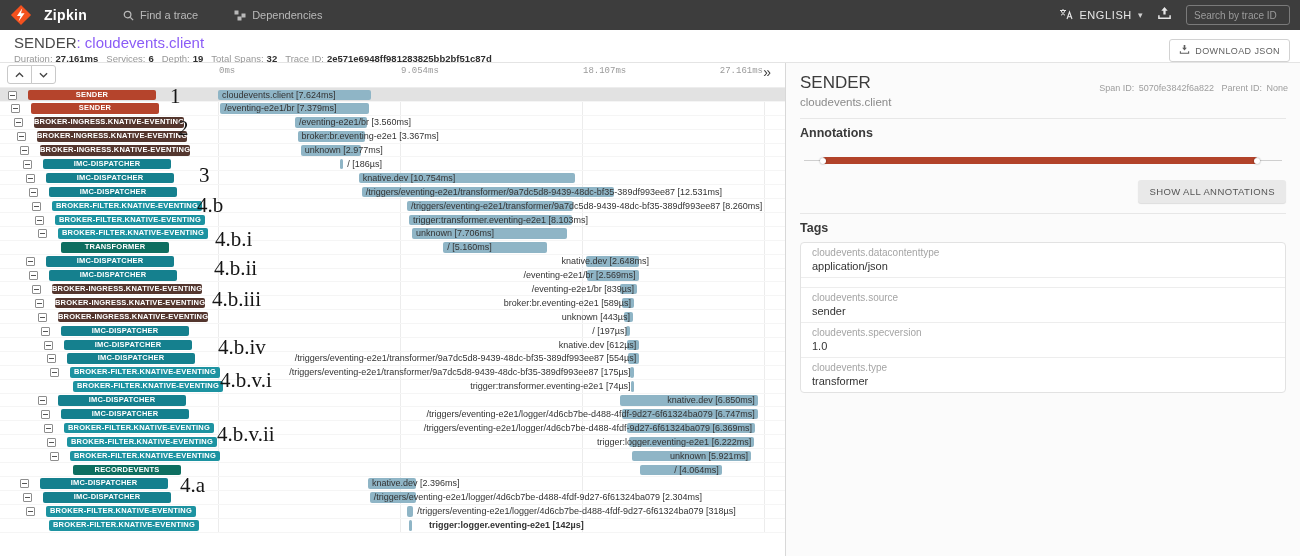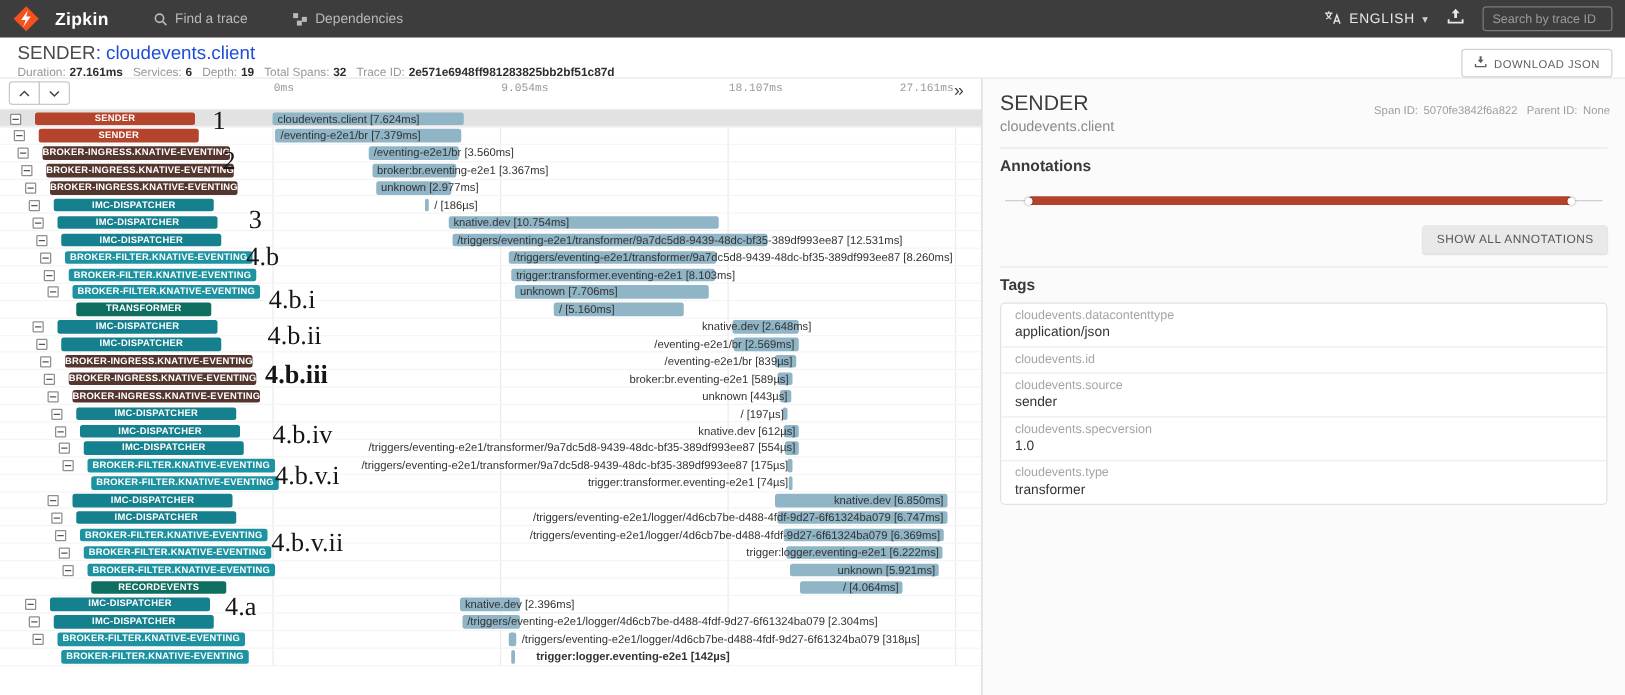--- a/index.html
+++ b/index.html
@@ -17,21 +17,21 @@
   .lang { display:flex; align-items:center; gap:6px; color:#e8e8e8; font-size:11px; letter-spacing:.6px; cursor:pointer; }
   .lang .chev { font-size:9px; color:#cfcfcf; }
   .trace-search { width:104px; height:20px; background:transparent; border:1px solid #7a7a7a; border-radius:3px;
      color:#ddd; font-size:10px; padding:0 7px; outline:none; }
   .trace-search::placeholder { color:#9b9b9b; }
 
   
   .page-header { position:relative; height:32px; padding:4px 14px 0; }
   .title-line { font-size:15px; color:#5a5a5a; }
   .title-line .svc { color:#4a4a4a; }
-  .title-line .rest { color:#1d4ed8; }
+  .title-line .rest { color:#8b5cf6; }
   .meta-line { margin-top:2px; font-size:9.5px; color:#979797; display:flex; gap:8px; }
   .meta-line b { color:#2e2e2e; margin-left:3px; font-weight:bold; }
   .download-btn { position:absolute; right:10px; top:9px; display:flex; align-items:center; gap:5px;
      border:1px solid #d2d2d2; background:#fff; border-radius:3px; padding:4px 9px; font-size:9px;
      color:#5f5f5f; letter-spacing:.4px; cursor:pointer; }
   .header-sep { border-bottom:1px solid #e4e4e4; }
 
   
   .main { display:flex; height:494px; }
   .trace-panel { position:relative; width:785px; background:#fff; }
@@ -462,21 +462,20 @@
     </div>
 
     <div class="section">
       <div class="section-title">Tags</div>
       <div class="tags-card" id="tags-card">
           <div class="tag-item">
             <div class="tag-key">cloudevents.datacontenttype</div>
             <div class="tag-value">application/json</div>
           </div>
           <div class="tag-item">
-            <div class="tag-key">cloudevents.id</div>
           </div>
           <div class="tag-item">
             <div class="tag-key">cloudevents.source</div>
             <div class="tag-value">sender</div>
           </div>
           <div class="tag-item">
             <div class="tag-key">cloudevents.specversion</div>
             <div class="tag-value">1.0</div>
           </div>
           <div class="tag-item">
@@ -487,17 +486,17 @@
     </div>
   </div>
 </div>
 
 <div class="overlay-num" style="left: 170px; top: 84px;">1</div>
 <div class="overlay-num" style="left: 178px; top: 116px;">2</div>
 <div class="overlay-num" style="left: 199px; top: 163px;">3</div>
 <div class="overlay-num" style="left: 197px; top: 193px;">4.b</div>
 <div class="overlay-num" style="left: 215px; top: 227px;">4.b.i</div>
 <div class="overlay-num" style="left: 214px; top: 256px;">4.b.ii</div>
-<div class="overlay-num" style="left: 212px; top: 287px; font-weight: bold;">4.b.iii</div>
+<div class="overlay-num" style="left: 212px; top: 287px;">4.b.iii</div>
 <div class="overlay-num" style="left: 218px; top: 335px;">4.b.iv</div>
 <div class="overlay-num" style="left: 220px; top: 368px;">4.b.v.i</div>
 <div class="overlay-num" style="left: 217px; top: 422px;">4.b.v.ii</div>
 <div class="overlay-num" style="left: 180px; top: 473px;">4.a</div>
 
 </body></html>

